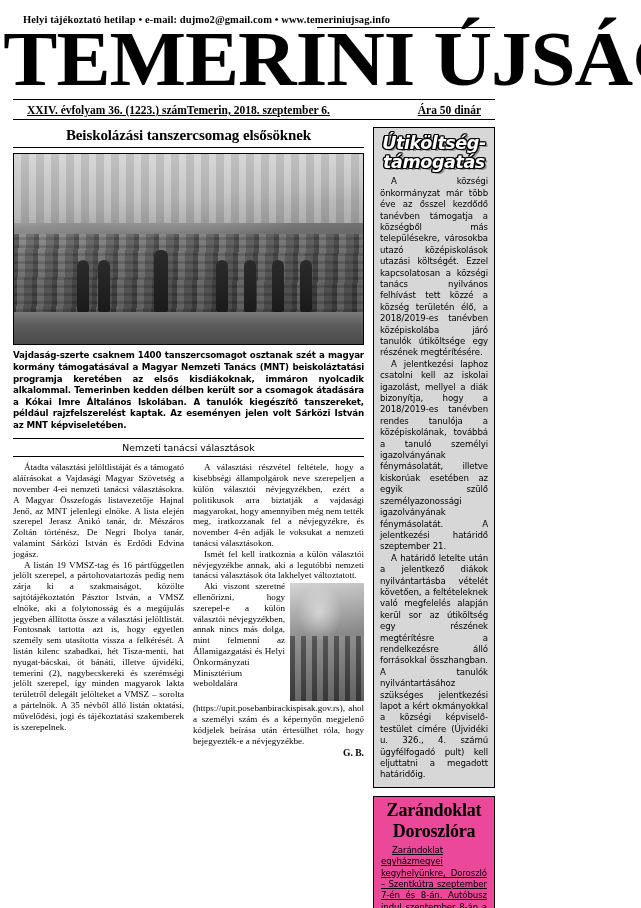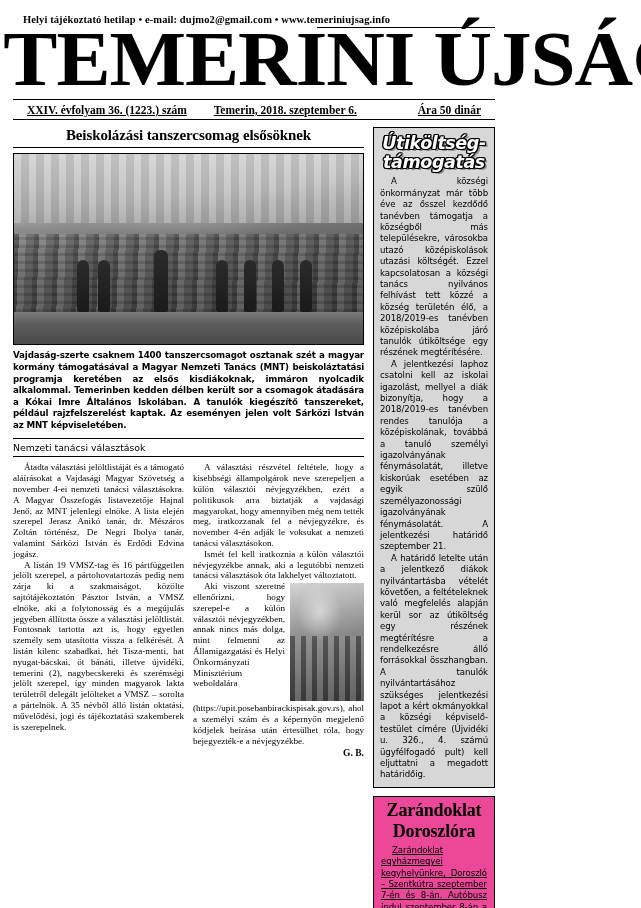--- a/index.html
+++ b/index.html
@@ -55,21 +55,21 @@
     border-bottom:1.6px solid #000;
     margin-top:4px;
     height:19px;
     display:flex;
     align-items:center;
     font-weight:bold;
     font-size:11.5px;
     text-decoration:underline;
   }
   .issuebar .l{flex:0 0 auto;padding-left:14px;}
-  .issuebar .c{flex:1 1 auto;text-align:center;padding-right:34px;}
+  .issuebar .c{flex:1 1 auto;text-align:left;padding-right:34px;}
   .issuebar .r{flex:0 0 auto;padding-right:14px;}
 
   
   .columns{
     display:flex;
     margin-top:7px;
     height:724px;
   }
   .col-left{width:351px;flex:0 0 351px;}
   .gutter{width:9px;flex:0 0 9px;}
@@ -103,20 +103,21 @@
     text-align:justify;
     margin-top:5px;
     font-weight:600;
     letter-spacing:-.15px;
   }
 
   .subhead-rule-top{border-top:1.1px solid #000;margin-top:7px;}
   .kicker{
     font-family:"DejaVu Sans", sans-serif;
     font-size:9.3px;
+    text-align:center;
     padding:3px 0 3px 0;
     border-bottom:1.1px solid #000;
   }
   .story2-head{
     font-weight:bold;
     font-size:21px;
     text-align:center;
     padding:4px 0 4px 0;
     border-bottom:1.3px solid #000;
     letter-spacing:-.2px;

